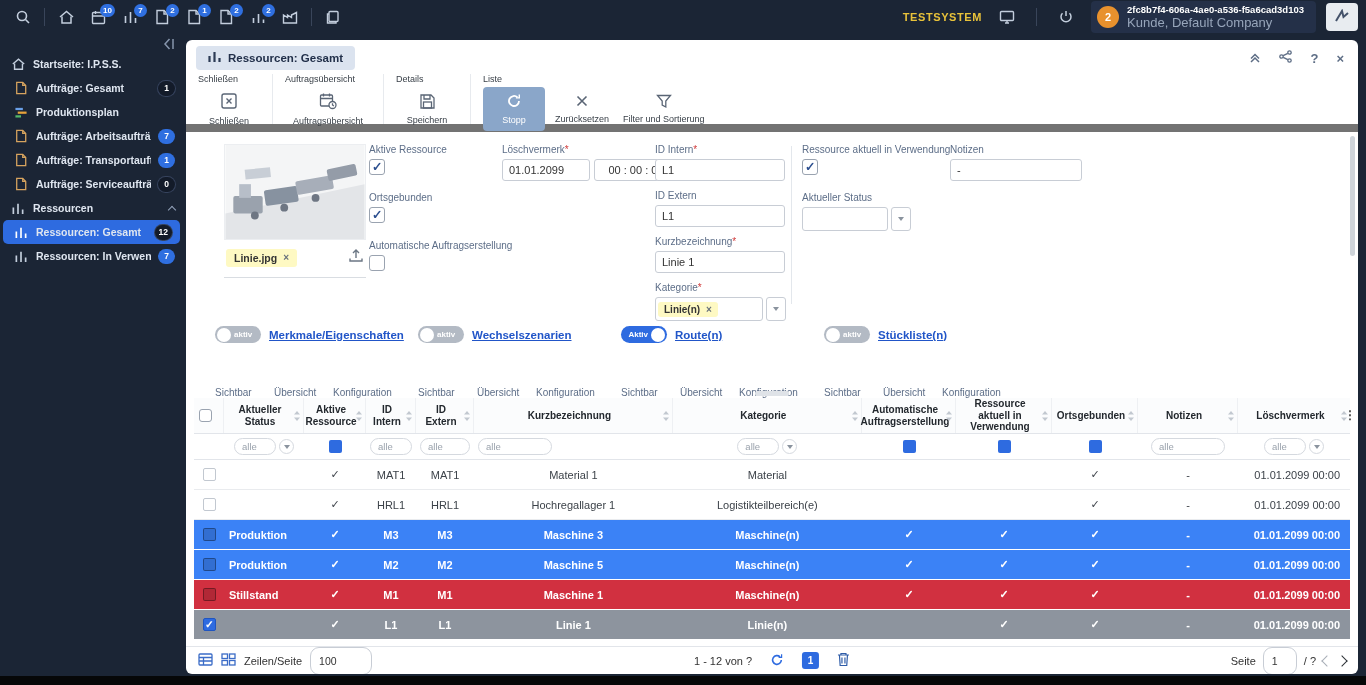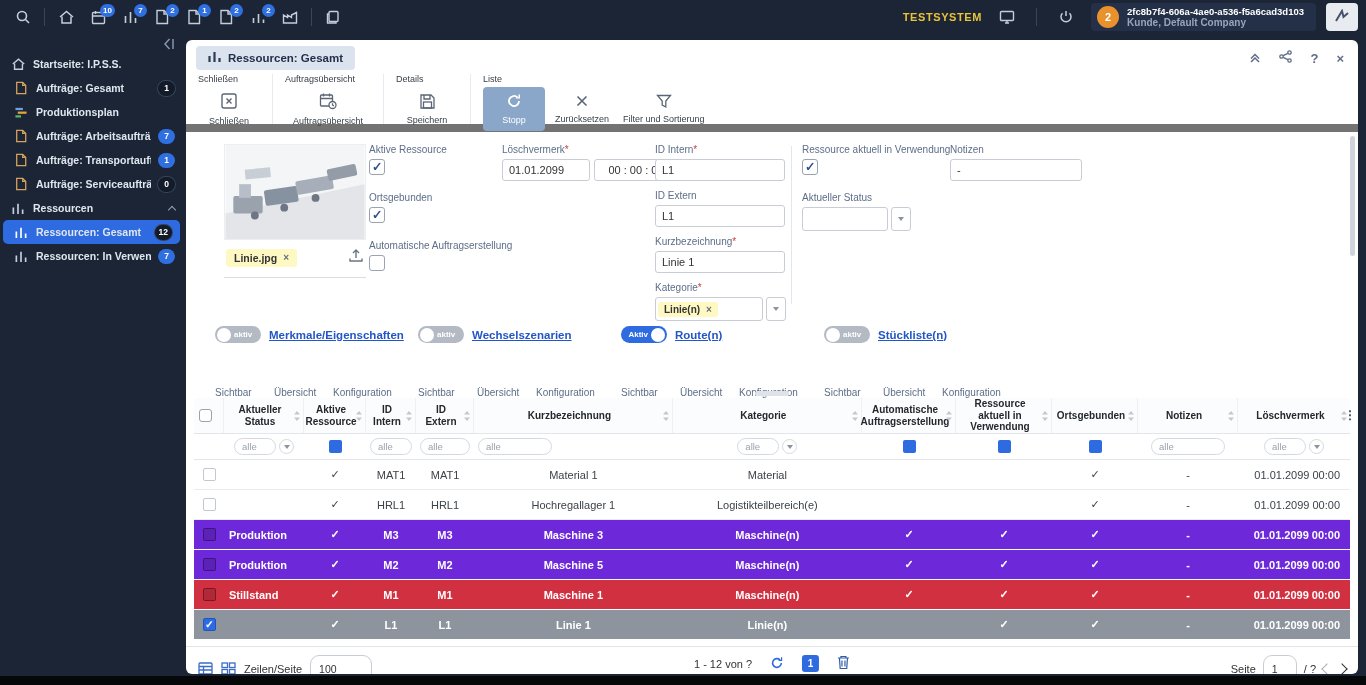--- a/index.html
+++ b/index.html
@@ -10,21 +10,21 @@
 
 .topbar{position:absolute;top:0;left:0;right:0;height:34px;display:flex;align-items:center;color:#c3cedd;padding:0 8px;gap:2px;}
 .tb-icon{width:30px;height:26px;display:flex;align-items:center;justify-content:center;position:relative;flex:none;}
 .tb-sep{width:1px;height:18px;background:#39455a;margin:0 4px;flex:none;}
 .tb-badge{position:absolute;top:0;right:-2px;min-width:13px;height:13px;border-radius:7px;background:#2f6fe0;color:#fff;font-size:8px;font-weight:bold;display:flex;align-items:center;justify-content:center;padding:0 3px;}
 .tb-right{margin-left:auto;display:flex;align-items:center;gap:10px;}
 .testsystem{color:#e8c23a;font-weight:bold;font-size:11px;letter-spacing:.6px;}
 .user-card{display:flex;align-items:center;gap:8px;background:#243048;border-radius:4px;padding:3px 12px 3px 6px;}
 .avatar{width:22px;height:22px;border-radius:50%;background:#e8912d;color:#fff;font-weight:bold;font-size:11px;display:flex;align-items:center;justify-content:center;flex:none;}
 .user-name{font-size:9.5px;font-weight:bold;color:#fff;white-space:nowrap;}
-.user-company{font-size:10px;color:#97a5ba;white-space:nowrap;font-weight:bold;}
+.user-company{font-size:13px;color:#97a5ba;white-space:nowrap;}
 .logo-box{width:32px;height:28px;background:#e8ecf0;border-radius:4px;display:flex;align-items:center;justify-content:center;flex:none;}
 
 
 .sidebar{position:absolute;left:0;top:34px;width:183px;bottom:9px;padding-top:18px;color:#dfe6f0;}
 .collapse-btn{position:absolute;top:2px;right:8px;}
 .side-item{display:flex;align-items:center;gap:7px;height:24px;padding:0 8px 0 10px;font-size:10.5px;font-weight:bold;}
 .side-item .lbl{white-space:nowrap;overflow:hidden;text-overflow:clip;}
 .side-item.lvl1{padding-left:13px;}
 .side-item.selected{background:#2e6be0;border-radius:5px;margin:0 3px;padding-left:10px;}
 .sicon{width:16px;display:flex;justify-content:center;flex:none;}
@@ -109,33 +109,33 @@
 .dots{position:absolute;right:-6px;top:10px;color:#444;font-size:12px;font-weight:bold;}
 .frow{height:26px;border-bottom:1px solid #e2e5ea;}
 .fc{display:flex;align-items:center;justify-content:center;padding:0 4px;height:100%;}
 .finp{width:100%;max-width:74px;height:17px;border:1px solid #d5d9df;border-radius:9px;font-size:9.5px;color:#6b737d;padding:0 7px;font-family:inherit;}
 .finp::placeholder{color:#9aa2ac;}
 .fsel{display:flex;align-items:center;gap:3px;}
 .fsel-box{width:42px;height:17px;border:1px solid #d5d9df;border-radius:9px;font-size:9.5px;color:#9aa2ac;display:flex;align-items:center;padding:0 7px;}
 .fsel-dd{width:15px;height:15px;border:1px solid #d5d9df;border-radius:50%;display:flex;align-items:center;justify-content:center;background:#fff;}
 .fcb{width:13px;height:13px;border-radius:2px;background:#2e6be0;display:inline-block;}
 .trow{height:30px;border-bottom:1px solid #e9ebee;font-size:11px;color:#3c4249;}
-.trow.green{background:#6d28d9;color:#fff;font-weight:bold;border-bottom-color:#fff;}
+.trow.green{background:#3b82f6;color:#fff;font-weight:bold;border-bottom-color:#fff;}
 .trow.red{background:#d13040;color:#fff;font-weight:bold;border-bottom-color:#fff;}
 .trow.gray{background:#8d949e;color:#fff;font-weight:bold;border-bottom-color:#fff;}
 .tc{display:flex;align-items:center;justify-content:center;padding:0 4px;height:100%;overflow:hidden;white-space:nowrap;}
 .tc.left{justify-content:flex-start;padding-left:5px;}
 .tc.right{justify-content:flex-end;padding-right:10px;}
 .rcb{width:13px;height:13px;border:1px solid #c2c8d0;border-radius:2px;background:#fff;position:relative;flex:none;}
 .trow.green .rcb,.trow.red .rcb{background:rgba(0,0,0,.15);border-color:rgba(0,0,0,.35);}
 .rcb.checked{background:#2e6be0;border-color:#2055c0;}
 .rcb.checked::after{content:"✓";position:absolute;left:1.5px;top:-1.5px;font-size:10.5px;color:#fff;font-weight:bold;}
 
 
-.tfoot{margin-top:auto;height:28px;border-top:1px solid #e2e5ea;display:flex;align-items:flex-start;padding:8px 12px;position:relative;font-size:11px;color:#333;flex:none;}
+.tfoot{margin-top:auto;height:28px;border-top:1px solid #e2e5ea;display:flex;align-items:center;padding:8px 12px;position:relative;font-size:11px;color:#333;flex:none;}
 .tf-left{display:flex;align-items:center;gap:8px;}
 .pill-input{height:28px;border:1px solid #c8cdd5;border-radius:9px;font-size:10.5px;padding:0 8px;color:#333;font-family:inherit;}
 .zeilen-input{width:62px;}
 .seite-input{width:34px;}
 .tf-center{position:absolute;left:50%;transform:translateX(-50%);display:flex;align-items:center;gap:18px;}
 .page-badge{width:17px;height:17px;background:#2e6be0;color:#fff;border-radius:3px;display:flex;align-items:center;justify-content:center;font-size:10px;font-weight:bold;}
 .tf-right{margin-left:auto;display:flex;align-items:center;gap:7px;}
 .pg-chev{width:8px;height:8px;border-right:1.6px solid #a8aeb7;border-bottom:1.6px solid #a8aeb7;display:inline-block;}
 .pg-chev.prev{transform:rotate(135deg);}
 .pg-chev.next{transform:rotate(-45deg);border-color:#2b3036;}

